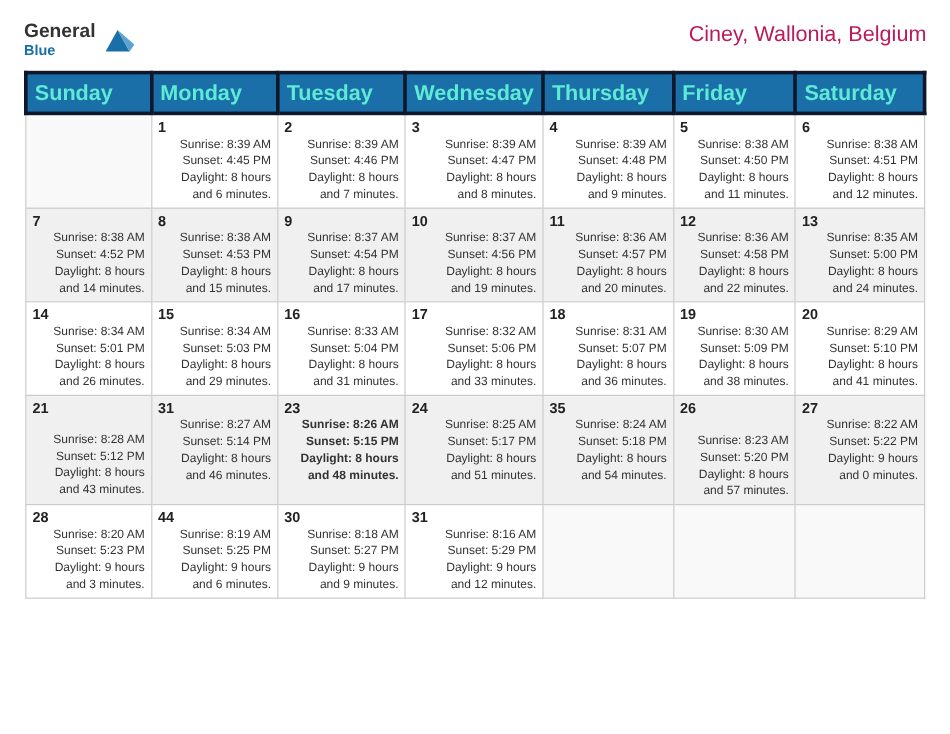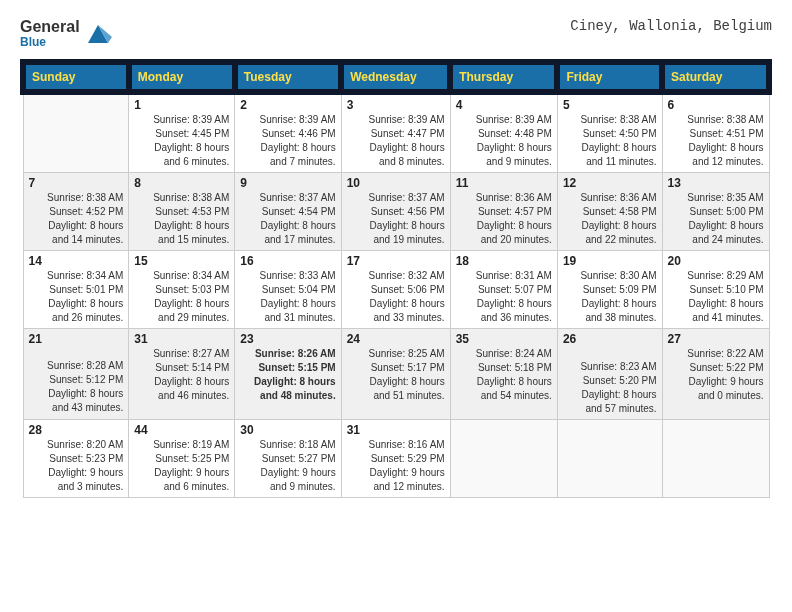--- a/index.html
+++ b/index.html
@@ -49,37 +49,36 @@
     }
     .title-block {
       text-align: right;
     }
     .month-title {
       font-size: 36px;
       font-weight: normal;
       color: #222;
     }
     .subtitle {
-      font-size: 14px;
-      color: #404040;
-      font-family: Liberation Mono, monospace;
+      font-size: 18px;
+      color: #be185d;
     }
     .calendar {
       width: 100%;
       border-collapse: collapse;
       flex: 1;
     }
     .calendar th {
       background-color: #1a6fa8;
-      color: #fde047;
-      font-size: 12px;
+      color: #5eead4;
+      font-size: 18px;
       font-weight: bold;
       padding: 5px 6px;
       text-align: left;
-      border: 6px solid #0f172a;
+      border: 3px solid #0f172a;
     }
     .calendar td {
       border: 1px solid #ccc;
       vertical-align: top;
       padding: 3px 5px;
       width: 113px;
       font-size: 10px;
       color: #333;
       background: #fff;
     }

